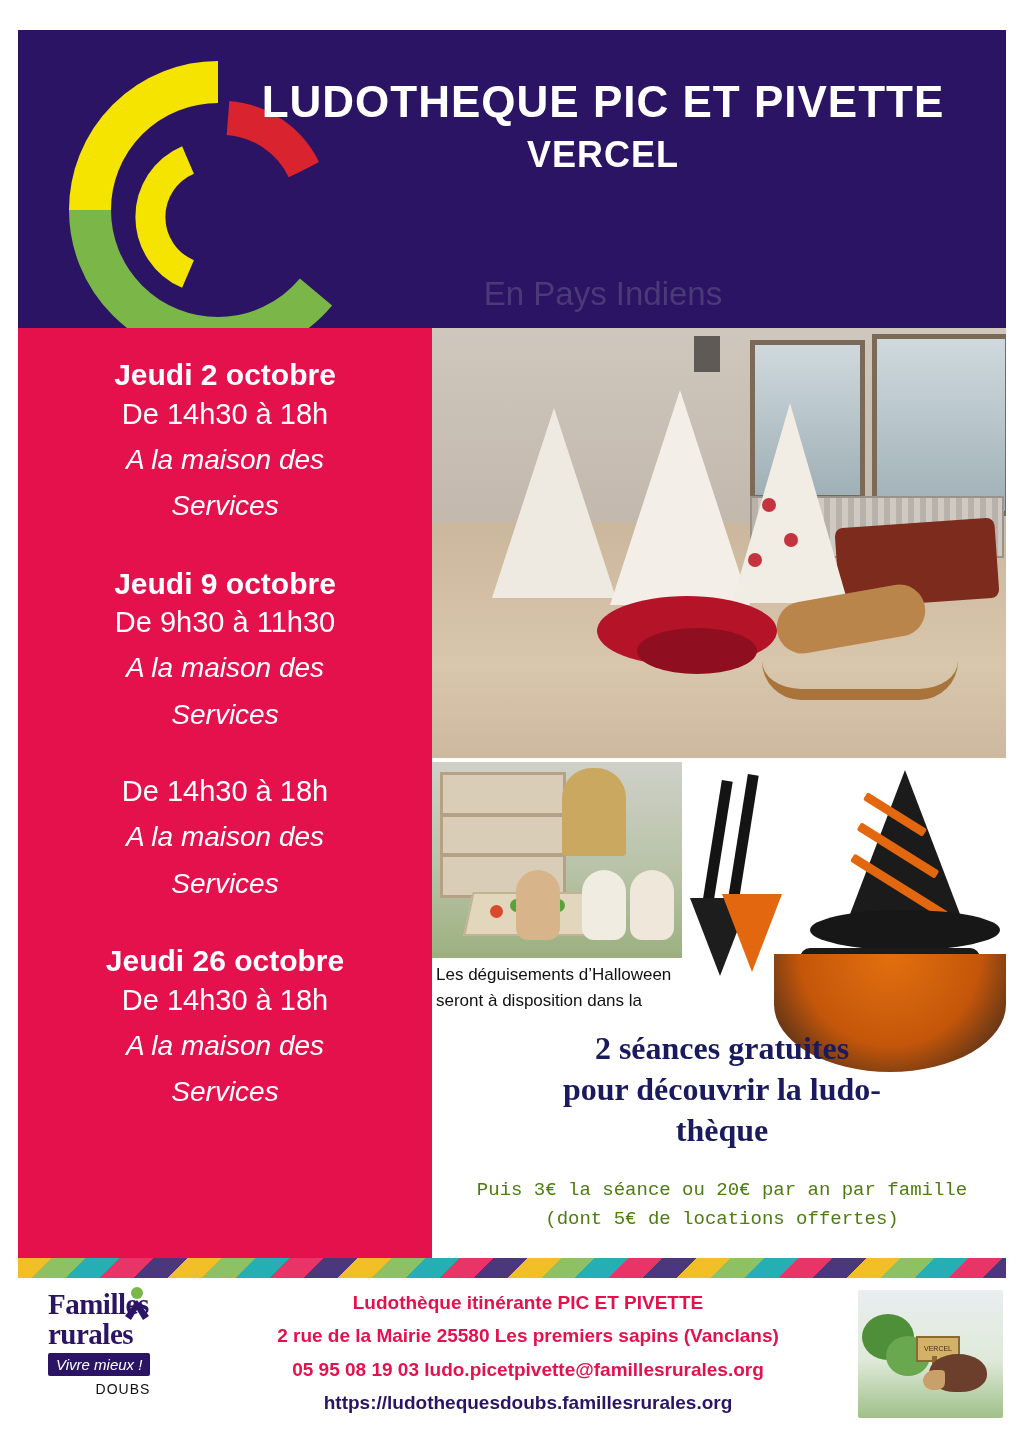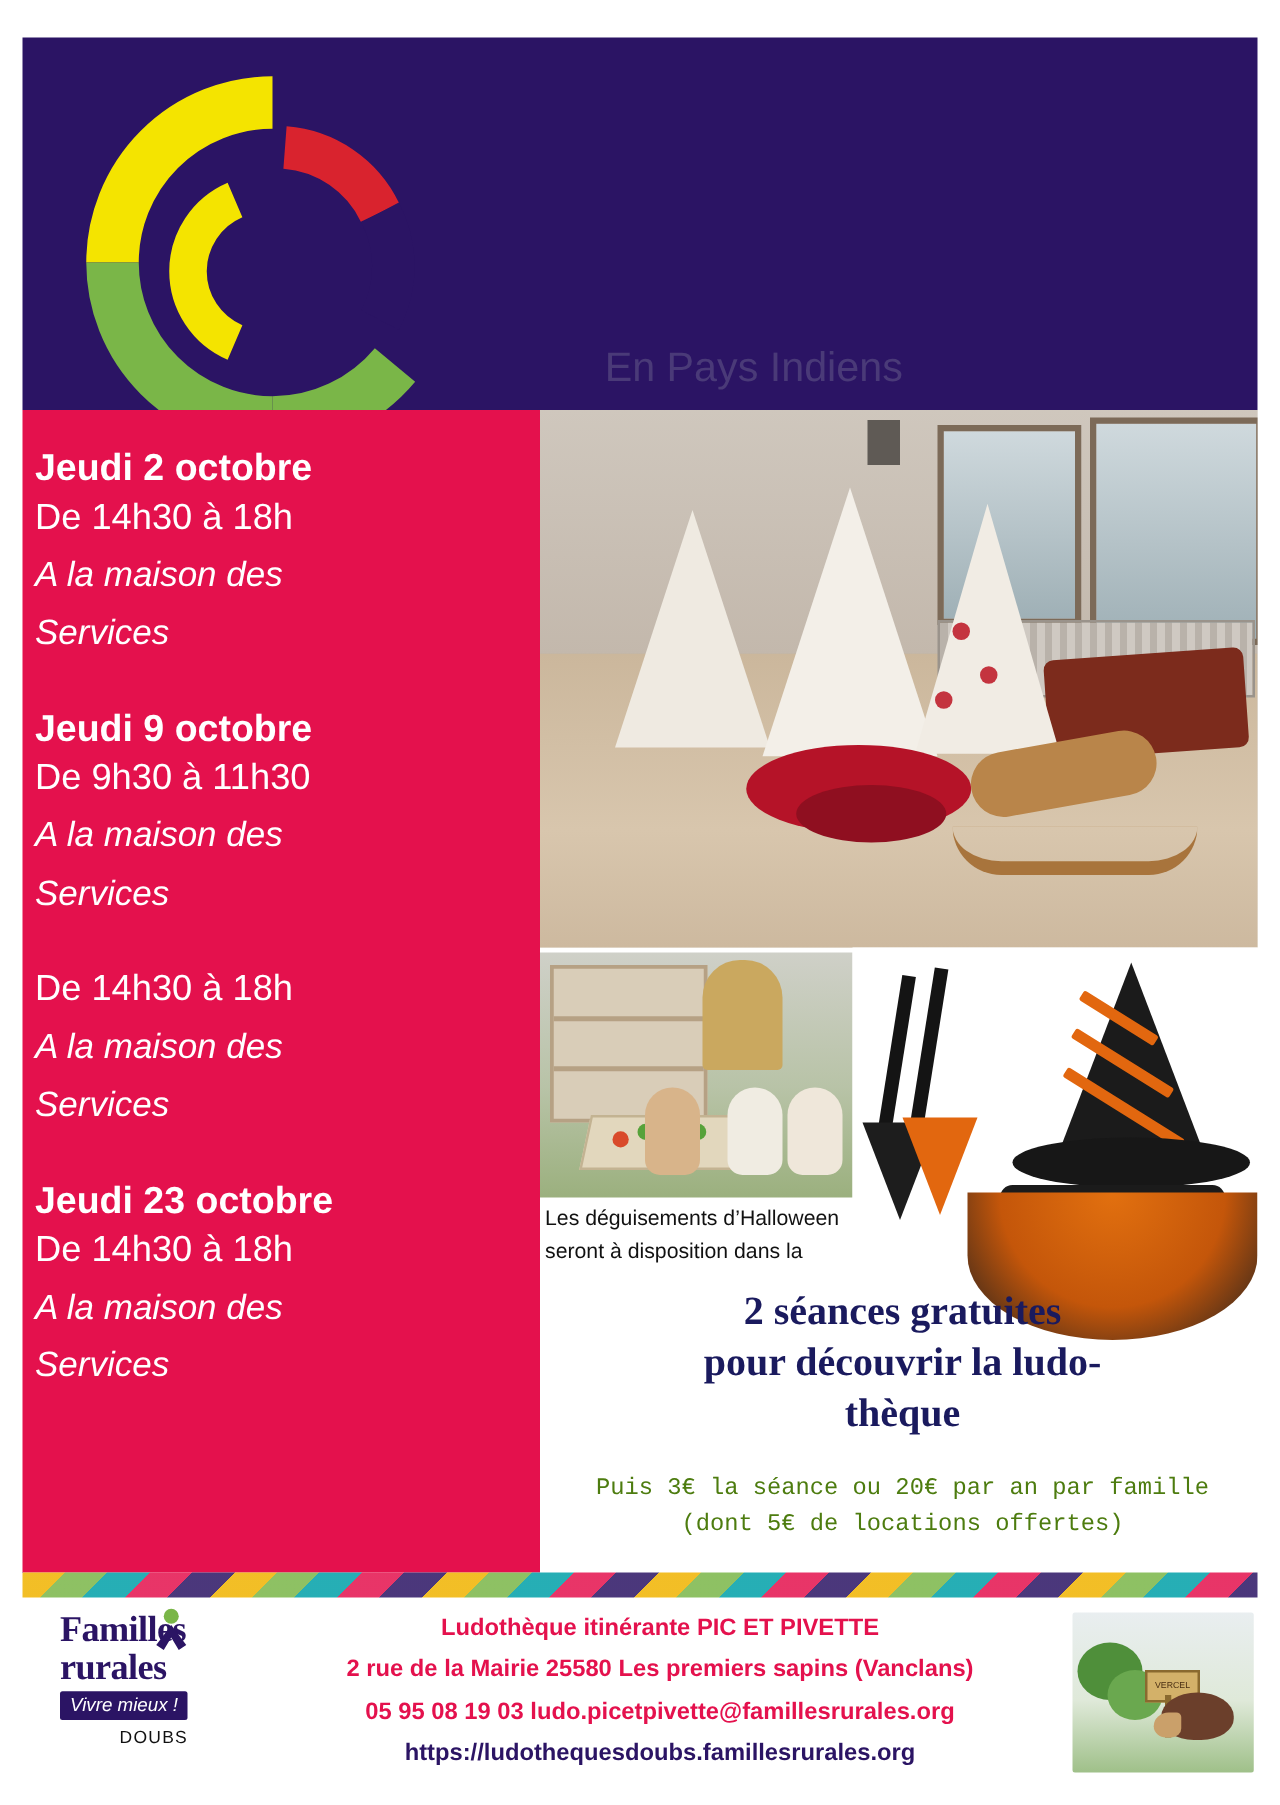--- a/index.html
+++ b/index.html
@@ -78,21 +78,21 @@
     left: 18px;
     top: 328px;
     width: 414px;
     height: 930px;
     background: #e4114d;
     color: #ffffff;
     box-sizing: border-box;
     padding: 28px 10px 10px 10px;
   }
   .date-block {
-    text-align: left;
+    text-align: center;
     margin-bottom: 40px;
   }
   .date-day {
     font-size: 30px;
     font-weight: bold;
     line-height: 1.25;
     margin-bottom: 2px;
   }
   .date-hours {
     font-size: 29px;
@@ -425,20 +425,24 @@
       <svg width="300" height="300" viewBox="0 0 300 300" aria-hidden="true">
         <path d="M150 22 A128 128 0 0 0 22 150" fill="none" stroke="#f4e400" stroke-width="42"></path>
         <path d="M22 150 A128 128 0 0 0 150 278" fill="none" stroke="#7ab648" stroke-width="42"></path>
         <path d="M150 278 A128 128 0 0 0 248 232" fill="none" stroke="#7ab648" stroke-width="42"></path>
         <path d="M160 58 A92 92 0 0 1 236 110" fill="none" stroke="#d9232e" stroke-width="34"></path>
         <path d="M236 110 A92 92 0 0 1 236 196" fill="none" stroke="#2b1464" stroke-width="34"></path>
         <path d="M120 100 A62 62 0 0 0 120 214" fill="none" stroke="#f4e400" stroke-width="30"></path>
       </svg>
     </div>
 
+    <div class="title-block">
+      <div class="title-main">LUDOTHEQUE PIC ET PIVETTE</div>
+      <div class="title-sub">VERCEL</div>
+    </div>
     <div class="title-theme">En Pays Indiens</div>
   </div>
 
   <div class="dates-col">
 
     <div class="date-block">
       <div class="date-day">Jeudi 2 octobre</div>
       <div class="date-hours">De 14h30 à 18h</div>
       <div class="date-place">A la maison des</div>
       <div class="date-place">Services</div>
@@ -451,21 +455,21 @@
       <div class="date-place">Services</div>
     </div>
 
     <div class="date-block">
       <div class="date-hours">De 14h30 à 18h</div>
       <div class="date-place">A la maison des</div>
       <div class="date-place">Services</div>
     </div>
 
     <div class="date-block">
-      <div class="date-day">Jeudi 23 octobre</div>
+      <div class="date-day">Jeudi 26 octobre</div>
       <div class="date-hours">De 14h30 à 18h</div>
       <div class="date-place">A la maison des</div>
       <div class="date-place">Services</div>
     </div>
 
   </div>
 
   <div class="right-col">
 
     <div class="photo-room">

